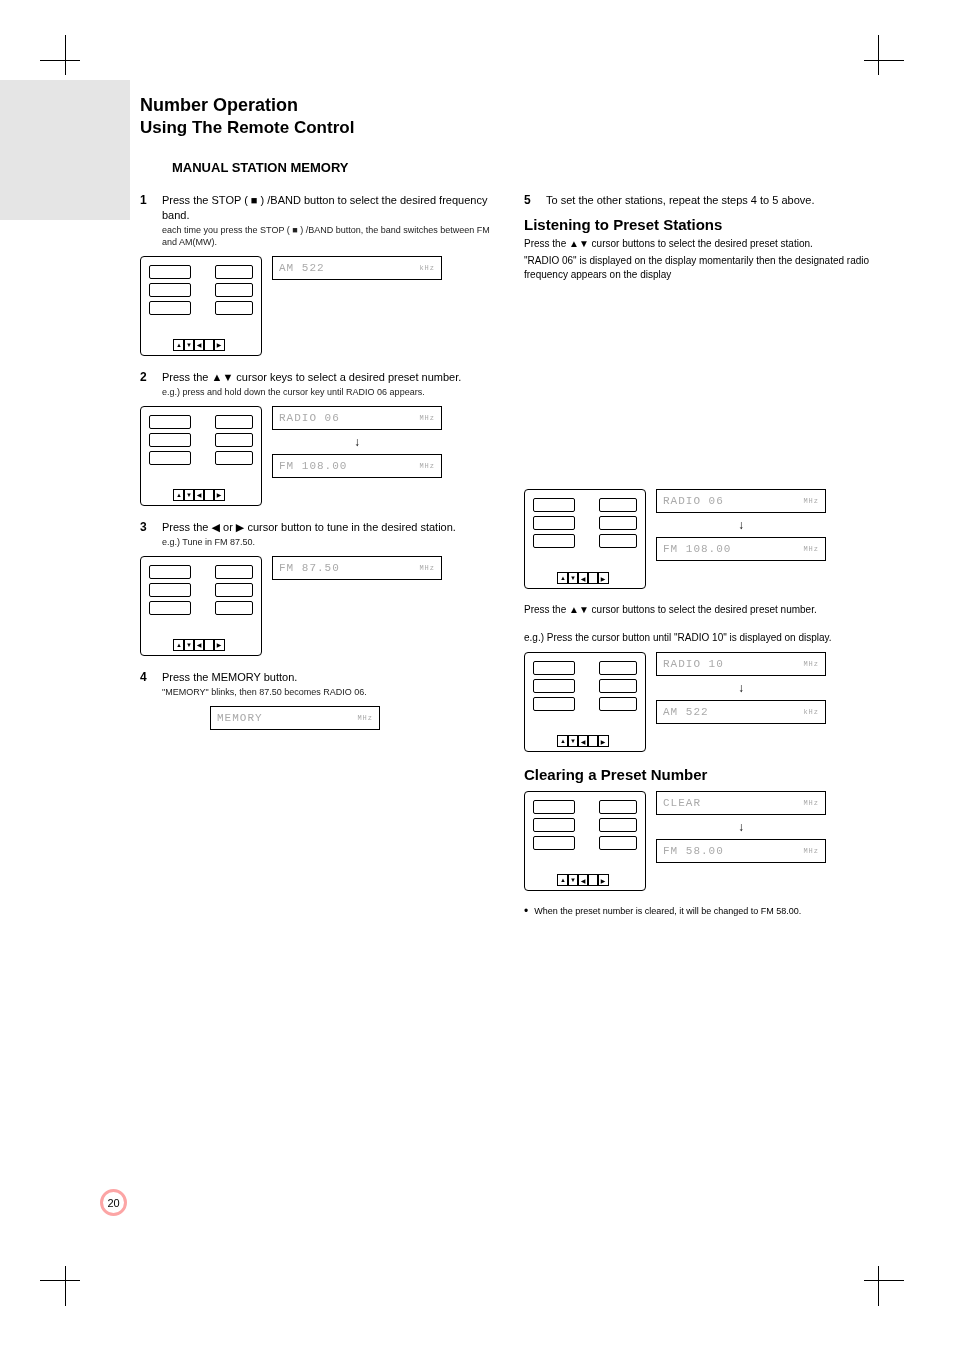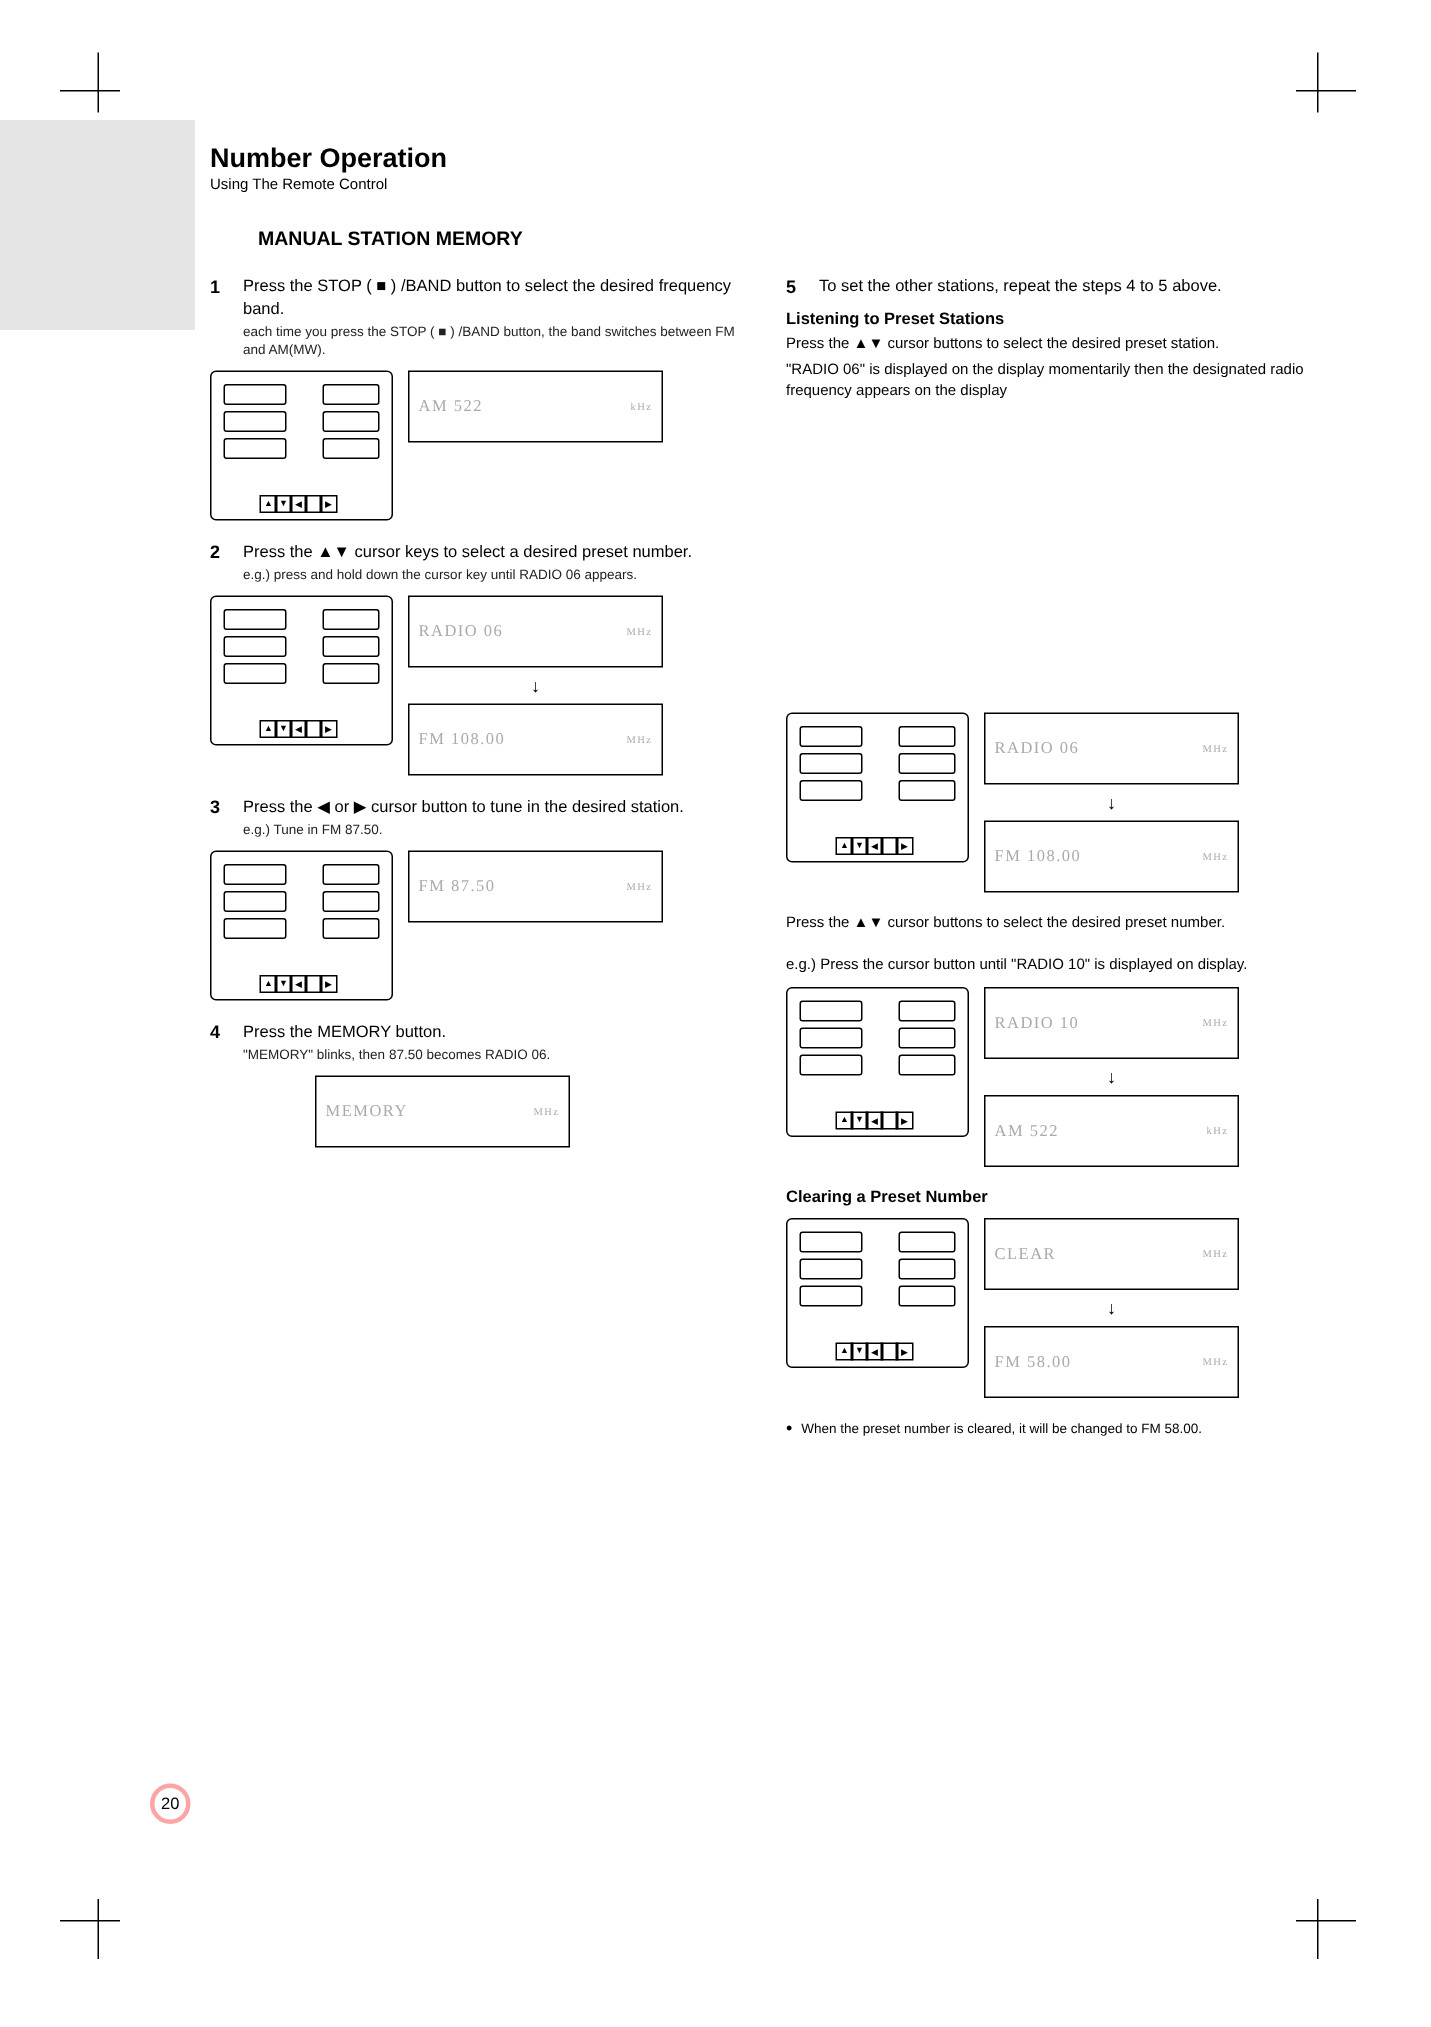--- a/index.html
+++ b/index.html
@@ -38,22 +38,22 @@
     top: 95px;
     left: 140px;
     width: 740px;
   }
   .section-title {
     font-size: 18px;
     font-weight: bold;
     margin: 0 0 2px 0;
   }
   .subtitle {
-    font-size: 10px;
-    font-weight: normal;
+    font-size: 17px;
+    font-weight: bold;
     margin: 0 0 22px 0;
   }
   .part-header {
     font-size: 13px;
     font-weight: bold;
     margin-bottom: 18px;
     margin-left: 32px;
   }
   .twocol {
     display: flex;
@@ -63,21 +63,21 @@
     width: 360px;
   }
   .step {
     display: flex;
     gap: 8px;
     margin-bottom: 8px;
   }
   .step-num { font-weight: bold; font-size: 12px; width: 14px; }
   .step-body { font-size: 11px; line-height: 1.35; flex: 1; }
   .sub { font-size: 9px; color: #222; margin-top: 1px; }
-  .heading-small { font-size: 11px; font-weight: bold; margin-top: 6px; margin-bottom: 4px; }
+  .heading-small { font-size: 15px; font-weight: bold; margin-top: 6px; margin-bottom: 4px; }
 
   .remote-and-lcd {
     display: flex;
     gap: 10px;
     align-items: flex-start;
     margin: 8px 0 14px 0;
   }
   .remote {
     width: 120px;
     height: 98px;
@@ -104,22 +104,22 @@
   .remote .rbtn-e { top: 44px; right: 8px; width: 36px; height: 12px; }
   .remote .rbtn-f { top: 44px; left: 8px; width: 40px; height: 12px; }
 
   .lcd-stack { display:flex; flex-direction:column; gap:6px; }
   .lcd {
     border: 1px solid #000;
     width: 156px;
     height: 22px;
     display: flex;
     align-items: center;
-    padding: 12px 6px;
-    font-family: Liberation Serif, serif;
+    padding: 0 6px;
+    font-family: Liberation Mono, monospace;
     font-size: 11px;
     color: #aaa;
     letter-spacing: 1px;
     gap: 24px;
   }
   .lcd .unit { font-size: 7px; margin-left: auto; color:#aaa; }
   .lcd-arrow { font-size: 12px; text-align: center; color: #000; line-height: 1; }
 
   .fine { font-size: 10px; line-height: 1.35; }
   .bullet-fine { display:flex; gap:6px; font-size:9px; line-height:1.35; margin-top:6px;}

